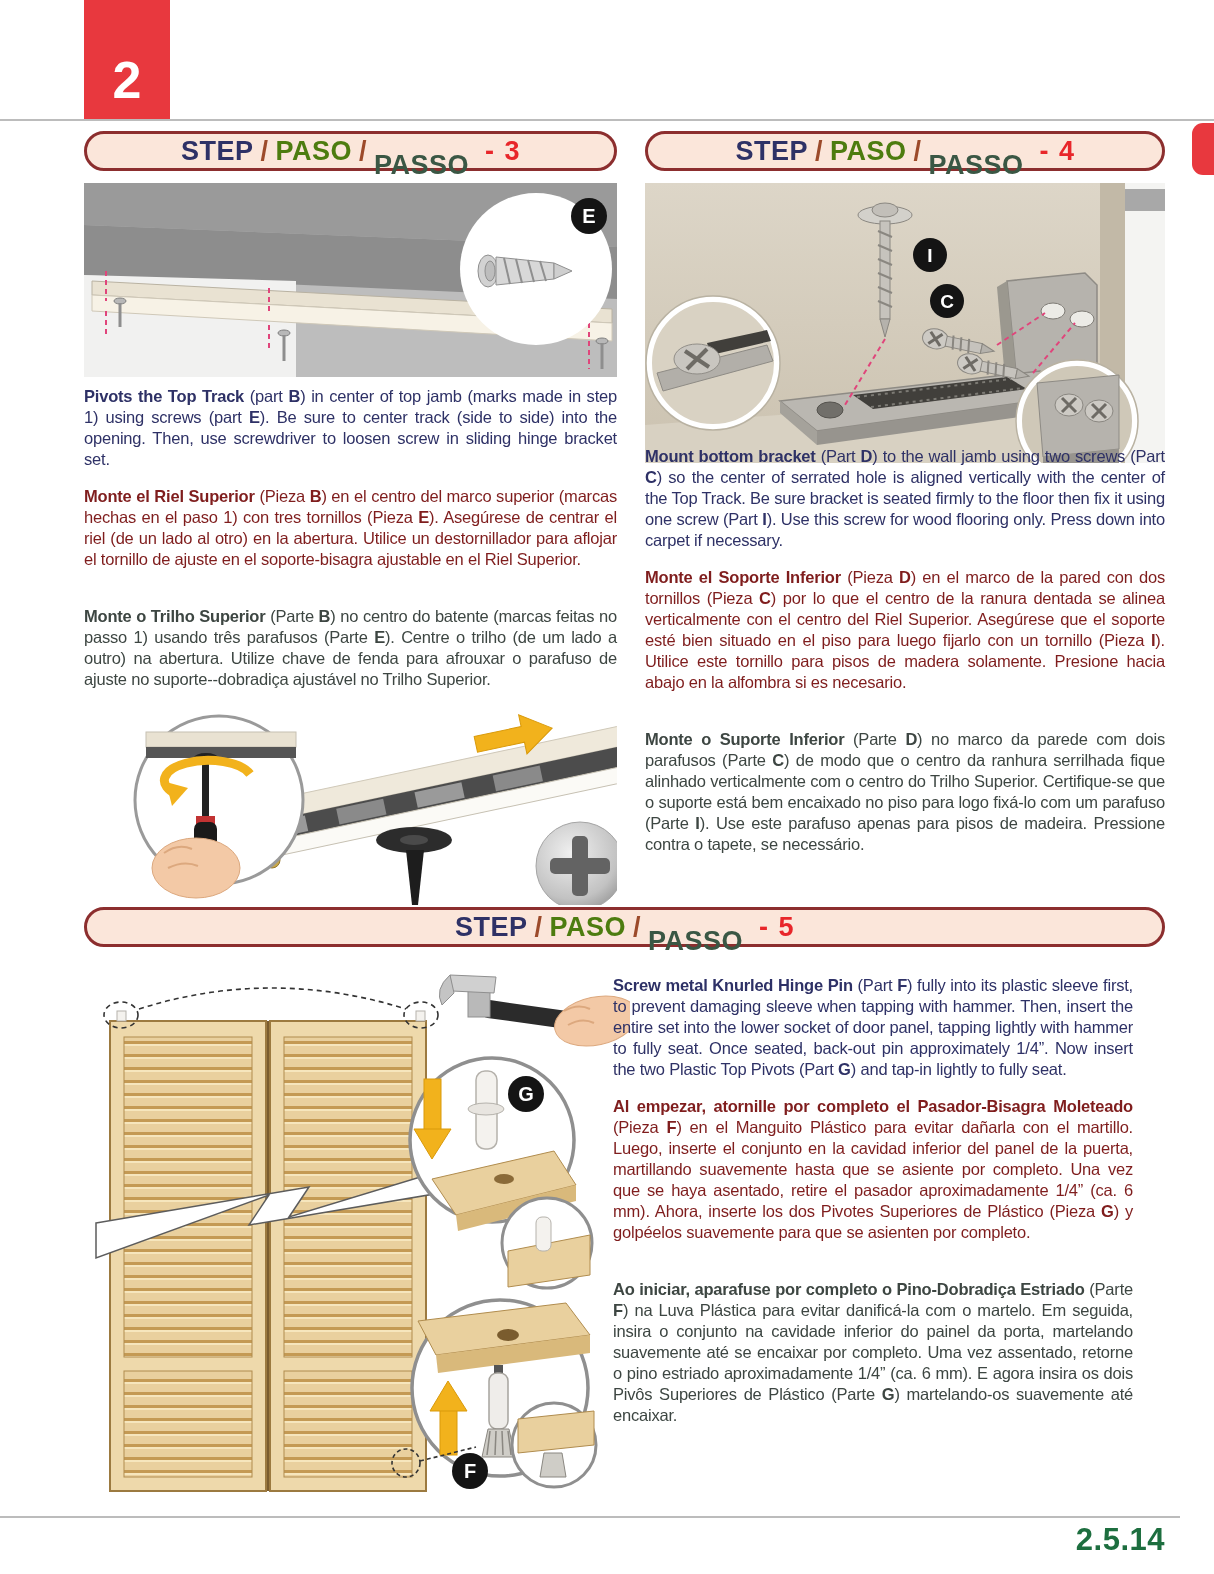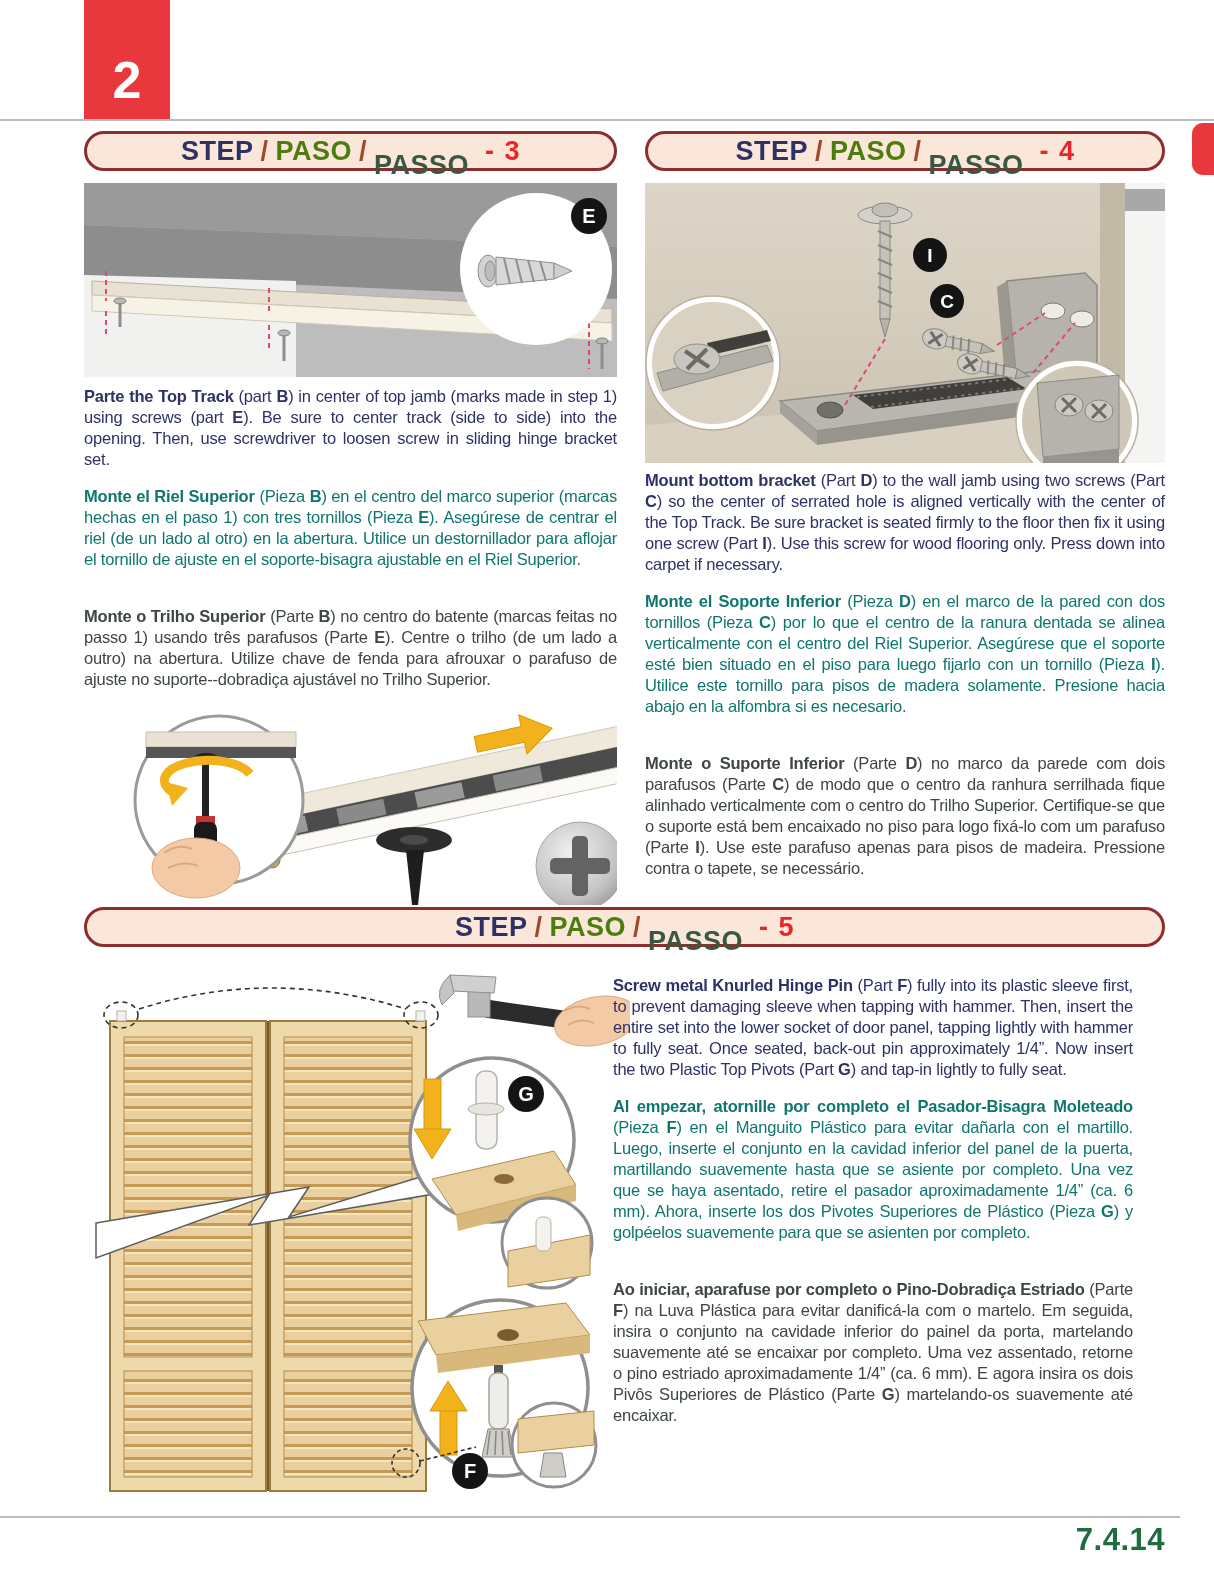--- a/index.html
+++ b/index.html
@@ -24,21 +24,21 @@
   .hd-dash { color:#e8262a; padding:0 10px 0 16px; }
   .hd-num { color:#e8262a; }
 
   .img-block { position:absolute; overflow:hidden; }
   .img-block svg { display:block; }
 
   .text-block { position:absolute; }
   .para { font-size:16.5px; line-height:21px; letter-spacing:-0.2px; text-align:justify; margin-bottom:16px; }
   .para .b { font-weight:bold; }
   .para-en { color:#2e3166; }
-  .para-es { color:#0f766e;margin-top:13px; }
+  .para-es { color:#7f1d1d;margin-top:13px; }
   .para-pt { color:#3d4642;margin-top:36px; }
 </style>
 </head>
 <body>
 
 <div class="page">
 
   <div class="section-tab">
     <span>2</span>
   </div>
@@ -103,21 +103,21 @@
               <line x1="456" y1="78" x2="462" y2="98"></line>
           </g>
         </g>
         <circle cx="505" cy="33" r="18" fill="#141414"></circle>
         <text x="505" y="40" font-size="20" font-weight="bold" fill="#ffffff" text-anchor="middle">E</text>
       </g>
     </svg>
   </div>
 
   <div class="text-block" style="left:84px; top:386px; width:533px;">
-    <p class="para para-en"><span class="b">Parte the Top Track</span><span> (part </span><span class="b">B</span><span>) in center of top jamb (marks made in step 1) using screws (part </span><span class="b">E</span><span>). Be sure to center track (side to side) into the opening. Then, use screwdriver to loosen screw in sliding hinge bracket set.</span></p>
+    <p class="para para-en"><span class="b">Pivots the Top Track</span><span> (part </span><span class="b">B</span><span>) in center of top jamb (marks made in step 1) using screws (part </span><span class="b">E</span><span>). Be sure to center track (side to side) into the opening. Then, use screwdriver to loosen screw in sliding hinge bracket set.</span></p>
     <p class="para para-es"><span class="b">Monte el Riel Superior</span><span> (Pieza </span><span class="b">B</span><span>) en el centro del marco superior (marcas hechas en el paso 1) con tres tornillos (Pieza </span><span class="b">E</span><span>). Asegúrese de centrar el riel (de un lado al otro) en la abertura. Utilice un destornillador para aflojar el tornillo de ajuste en el soporte-bisagra ajustable en el Riel Superior.</span></p>
     <p class="para para-pt"><span class="b">Monte o Trilho Superior</span><span> (Parte </span><span class="b">B</span><span>) no centro do batente (marcas feitas no passo 1) usando três parafusos (Parte </span><span class="b">E</span><span>). Centre o trilho (de um lado a outro) na abertura. Utilize chave de fenda para afrouxar o parafuso de ajuste no suporte--dobradiça ajustável no Trilho Superior.</span></p>
   </div>
 
   <div class="img-block" style="left:84px; top:688px; width:533px; height:217px;">
     <svg width="533" height="217" viewBox="0 0 533 217">
       <rect width="533" height="217" fill="#ffffff"></rect>
 
       <g transform="rotate(-12 350 100)">
         <rect x="140" y="78" width="430" height="20" fill="#efe9db" stroke="#cfc8b8"></rect>
@@ -277,21 +277,21 @@
         <line x1="417" y1="215" x2="431" y2="229" stroke="#6e6b65" stroke-width="3"></line>
           <line x1="431" y1="215" x2="417" y2="229" stroke="#6e6b65" stroke-width="3"></line>
         <ellipse cx="454" cy="228" rx="14" ry="11" fill="#cdcac4" stroke="#8a8781"></ellipse>
         <line x1="447" y1="221" x2="461" y2="235" stroke="#6e6b65" stroke-width="3"></line>
           <line x1="461" y1="221" x2="447" y2="235" stroke="#6e6b65" stroke-width="3"></line>
         <polygon points="398,274 474,266 474,280 398,280" fill="#97948e"></polygon>
       </g>
     </svg>
   </div>
 
-  <div class="text-block" style="left:645px; top:470px; width:520px;">
+  <div class="text-block" style="left:645px; top:446px; width:520px;">
     <p class="para para-en"><span class="b">Mount bottom bracket</span><span> (Part </span><span class="b">D</span><span>) to the wall jamb using two screws (Part </span><span class="b">C</span><span>) so the center of serrated hole is aligned vertically with the center of the Top Track. Be sure bracket is seated firmly to the floor then fix it using one screw (Part </span><span class="b">I</span><span>). Use this screw for wood flooring only. Press down into carpet if necessary.</span></p>
     <p class="para para-es"><span class="b">Monte el Soporte Inferior</span><span> (Pieza </span><span class="b">D</span><span>) en el marco de la pared con dos tornillos (Pieza </span><span class="b">C</span><span>) por lo que el centro de la ranura dentada se alinea verticalmente con el centro del Riel Superior. Asegúrese que el soporte esté bien situado en el piso para luego fijarlo con un tornillo (Pieza </span><span class="b">I</span><span>). Utilice este tornillo para pisos de madera solamente. Presione hacia abajo en la alfombra si es necesario.</span></p>
     <p class="para para-pt"><span class="b">Monte o Suporte Inferior</span><span> (Parte </span><span class="b">D</span><span>) no marco da parede com dois parafusos (Parte </span><span class="b">C</span><span>) de modo que o centro da ranhura serrilhada fique alinhado verticalmente com o centro do Trilho Superior. Certifique-se que o suporte está bem encaixado no piso para logo fixá-lo com um parafuso (Parte </span><span class="b">I</span><span>). Use este parafuso apenas para pisos de madeira. Pressione contra o tapete, se necessário.</span></p>
   </div>
 
   <div class="step-header" style="left:84px; top:907px; width:1081px;">
     <span class="hd-en">STEP</span>
     <span class="hd-sep">/</span>
     <span class="hd-es">PASO</span>
     <span class="hd-sep">/</span>
@@ -404,15 +404,15 @@
     </svg>
   </div>
 
   <div class="text-block" style="left:613px; top:975px; width:520px;">
     <p class="para para-en"><span class="b">Screw metal Knurled Hinge Pin</span><span> (Part </span><span class="b">F</span><span>) fully into its plastic sleeve first, to prevent damaging sleeve when tapping with hammer. Then, insert the entire set into the lower socket of door panel, tapping lightly with hammer to fully seat. Once seated, back-out pin approximately 1/4”. Now insert the two Plastic Top Pivots (Part </span><span class="b">G</span><span>) and tap-in lightly to fully seat.</span></p>
     <p class="para para-es"><span class="b">Al empezar, atornille por completo el Pasador-Bisagra Moleteado</span><span> (Pieza </span><span class="b">F</span><span>) en el Manguito Plástico para evitar dañarla con el martillo. Luego, inserte el conjunto en la cavidad inferior del panel de la puerta, martillando suavemente hasta que se asiente por completo. Una vez que se haya asentado, retire el pasador aproximadamente 1/4” (ca. 6 mm). Ahora, inserte los dos Pivotes Superiores de Plástico (Pieza </span><span class="b">G</span><span>) y golpéelos suavemente para que se asienten por completo.</span></p>
     <p class="para para-pt"><span class="b">Ao iniciar, aparafuse por completo o Pino-Dobradiça Estriado</span><span> (Parte </span><span class="b">F</span><span>) na Luva Plástica para evitar danificá-la com o martelo. Em seguida, insira o conjunto na cavidade inferior do painel da porta, martelando suavemente até se encaixar por completo. Uma vez assentado, retorne o pino estriado aproximadamente 1/4” (ca. 6 mm). E agora insira os dois Pivôs Superiores de Plástico (Parte </span><span class="b">G</span><span>) martelando-os suavemente até encaixar.</span></p>
   </div>
 
   <div class="bottom-rule"></div>
-  <div class="page-number">7.4.14</div>
+  <div class="page-number">2.5.14</div>
 
 </div>
 
 </body></html>

